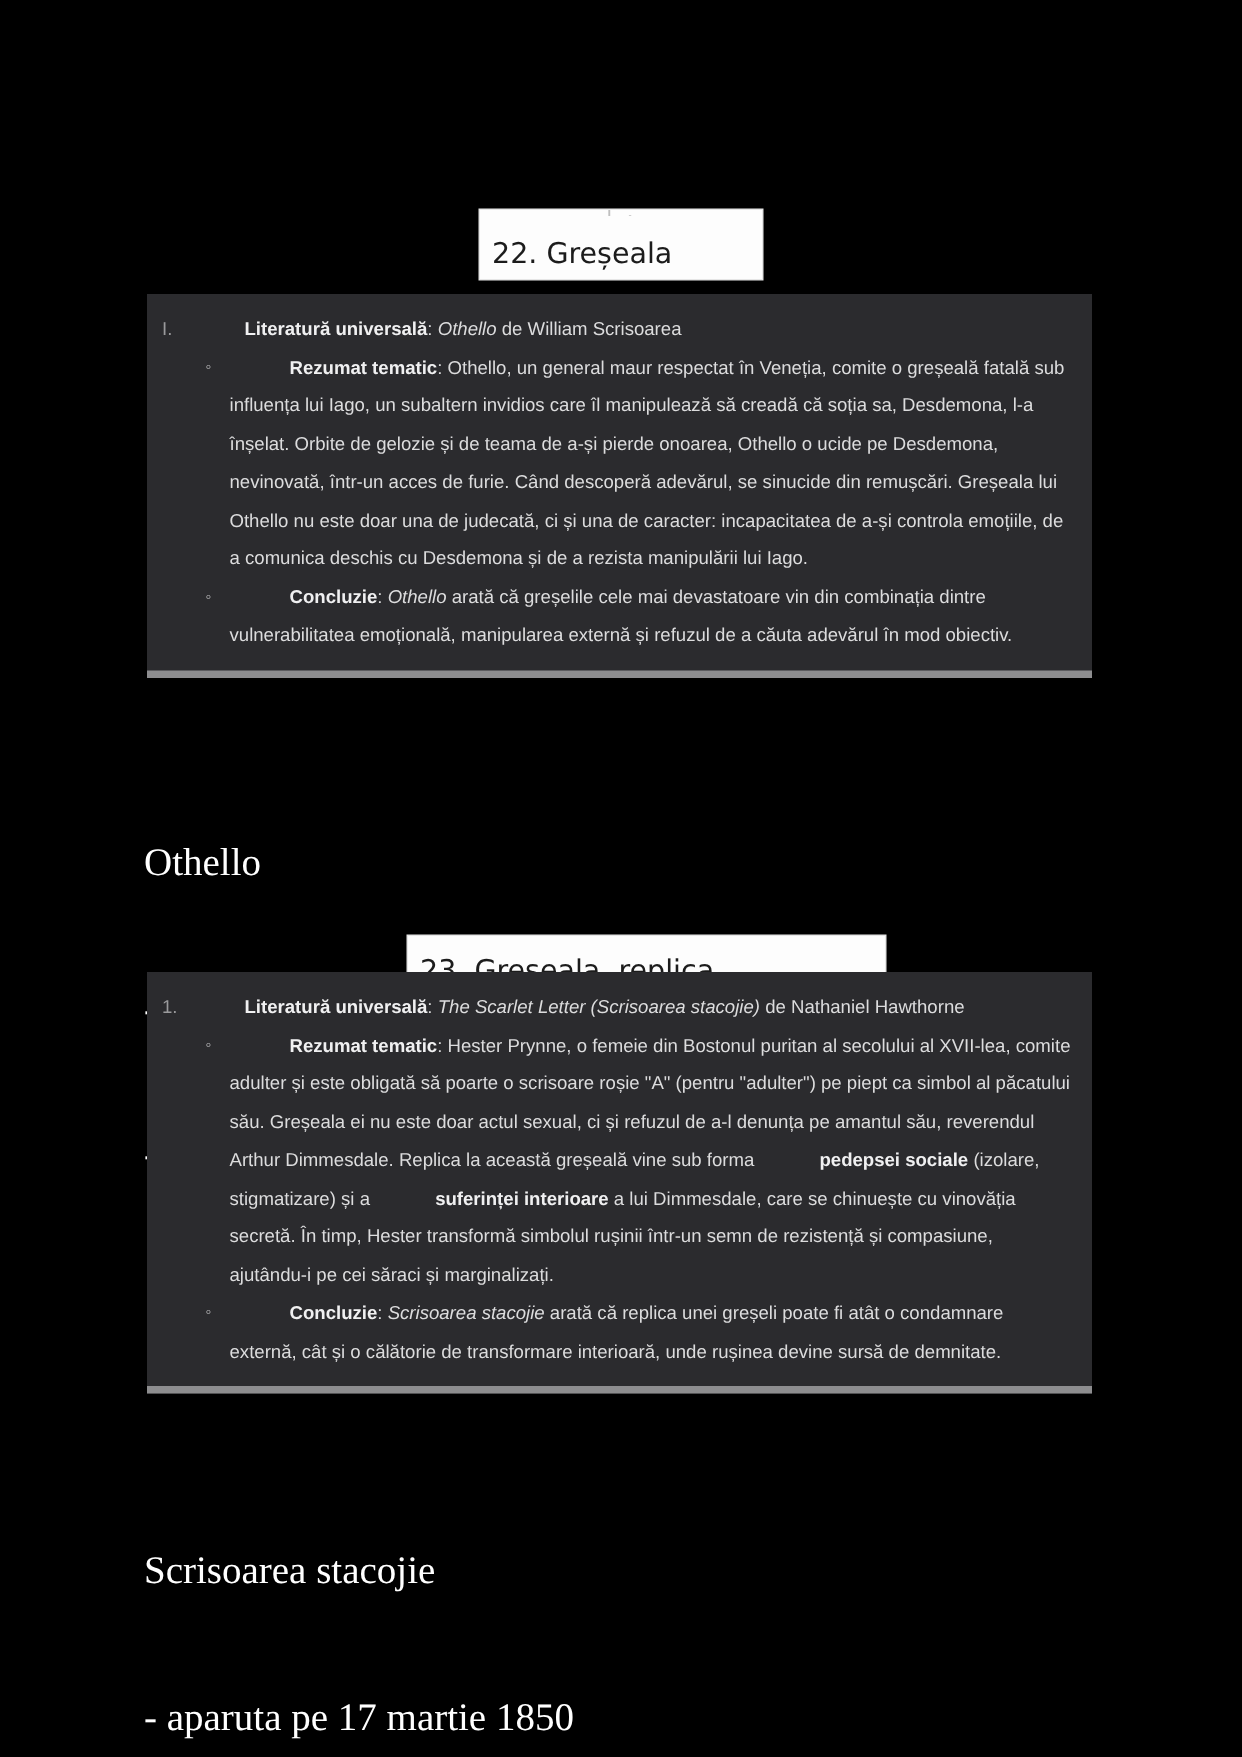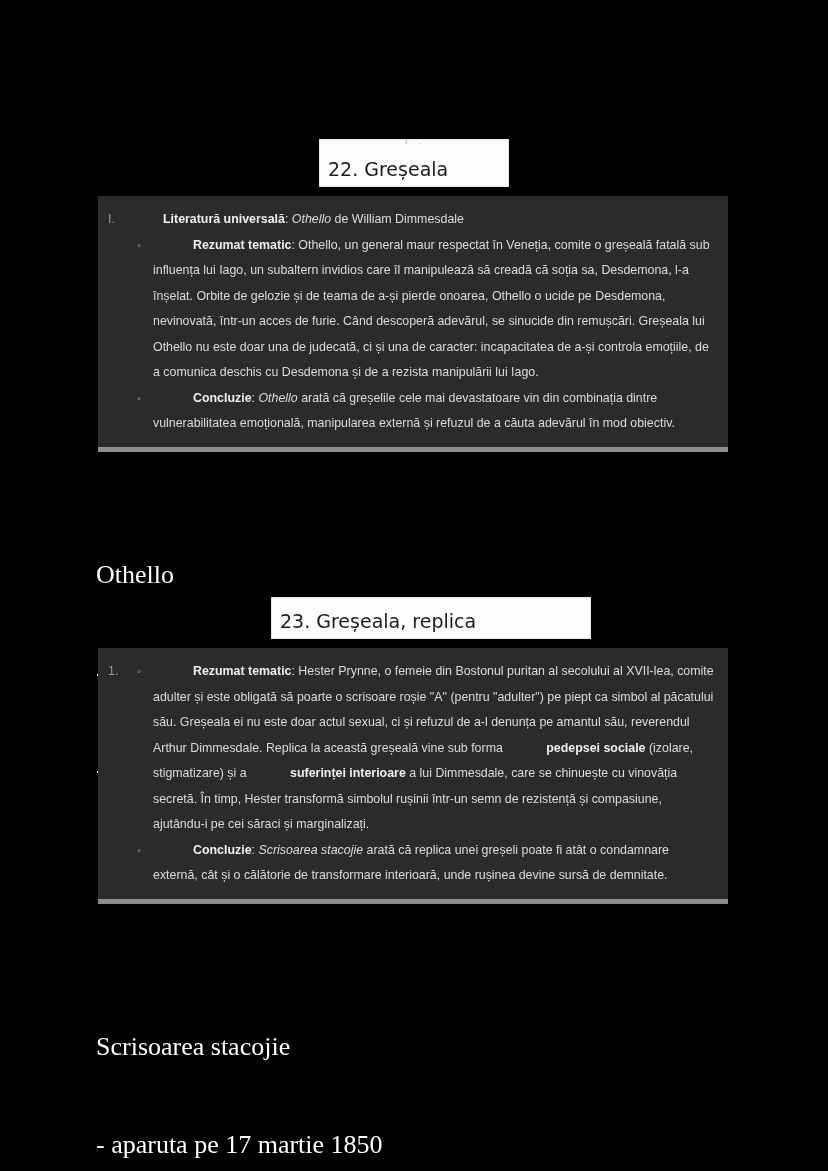--- a/index.html
+++ b/index.html
@@ -51,21 +51,21 @@
     white-space: nowrap;
   }
   #heading-22 {
     left: 320px;
     top: 140px;
     width: 188px;
     height: 46px;
   }
   #heading-23 {
     left: 272px;
-    top: 598px;
+    top: 624px;
     width: 318px;
     height: 40px;
   }
 
   
   .content-card {
     position: absolute;
     left: 98px;
     width: 630px;
     background: #2b2b2e;
@@ -140,21 +140,21 @@
 
 <div class="heading-strip" id="heading-22">
   <div class="ghost-line">|              ,</div>
   <div class="heading-text">22.  Greșeala</div>
 </div>
 
 <div class="content-card" id="card-othello">
   <ol class="level1">
     <li>
       <span class="marker">I.</span>
-      <div class="para"><span class="b">Literatură universală</span><span>: </span><span class="i">Othello</span><span> de William Dimmesdale</span></div>
+      <div class="para"><span class="b">Literatură universală</span><span>: </span><span class="i">Othello</span><span> de William Scrisoarea</span></div>
 
       <ul class="level2">
         <li>
           <span class="bullet">◦</span>
           <div class="para"><span class="b">Rezumat tematic</span><span>: </span><span>Othello, un general maur respectat în Veneția, comite o greșeală fatală sub influența lui Iago, un subaltern invidios care îl manipulează să creadă că soția sa, Desdemona, l-a înșelat. Orbite de gelozie și de teama de a-și pierde onoarea, Othello o ucide pe Desdemona, nevinovată, într-un acces de furie. Când descoperă adevărul, se sinucide din remușcări. Greșeala lui Othello nu este doar una de judecată, ci și una de caracter: incapacitatea de a-și controla emoțiile, de a comunica deschis cu Desdemona și de a rezista manipulării lui Iago.</span></div>
         </li>
         <li>
           <span class="bullet">◦</span>
           <div class="para"><span class="b">Concluzie</span><span>: </span><span class="i">Othello</span><span> arată că greșelile cele mai devastatoare vin din combinația dintre vulnerabilitatea emoțională, manipularea externă și refuzul de a căuta adevărul în mod obiectiv.</span></div>
         </li>
@@ -171,20 +171,21 @@
 
 <div class="heading-strip" id="heading-23">
   <div class="ghost-line"></div>
   <div class="heading-text">23. Greșeala, replica</div>
 </div>
 
 <div class="content-card" id="card-scarlet">
   <ol class="level1">
     <li>
       <span class="marker">1.</span>
+      <div class="para"><span class="b">Literatură universală</span><span>: </span><span class="i">The Scarlet Letter (Scrisoarea stacojie)</span><span> de Nathaniel Hawthorne</span></div>
 
       <ul class="level2">
         <li>
           <span class="bullet">◦</span>
           <div class="para"><span class="b">Rezumat tematic</span><span>: </span><span>Hester Prynne, o femeie din Bostonul puritan al secolului al XVII-lea, comite adulter și este obligată să poarte o scrisoare roșie "A" (pentru "adulter") pe piept ca simbol al păcatului său. Greșeala ei nu este doar actul sexual, ci și refuzul de a-l denunța pe amantul său, reverendul Arthur Dimmesdale. Replica la această greșeală vine sub forma </span><span class="b">pedepsei sociale</span><span> (izolare, stigmatizare) și a </span><span class="b">suferinței interioare</span><span> a lui Dimmesdale, care se chinuește cu vinovăția secretă. În timp, Hester transformă simbolul rușinii într-un semn de rezistență și compasiune, ajutându-i pe cei săraci și marginalizați.</span></div>
         </li>
         <li>
           <span class="bullet">◦</span>
           <div class="para"><span class="b">Concluzie</span><span>: </span><span class="i">Scrisoarea stacojie</span><span> arată că replica unei greșeli poate fi atât o condamnare externă, cât și o călătorie de transformare interioară, unde rușinea devine sursă de demnitate.</span></div>
         </li>

